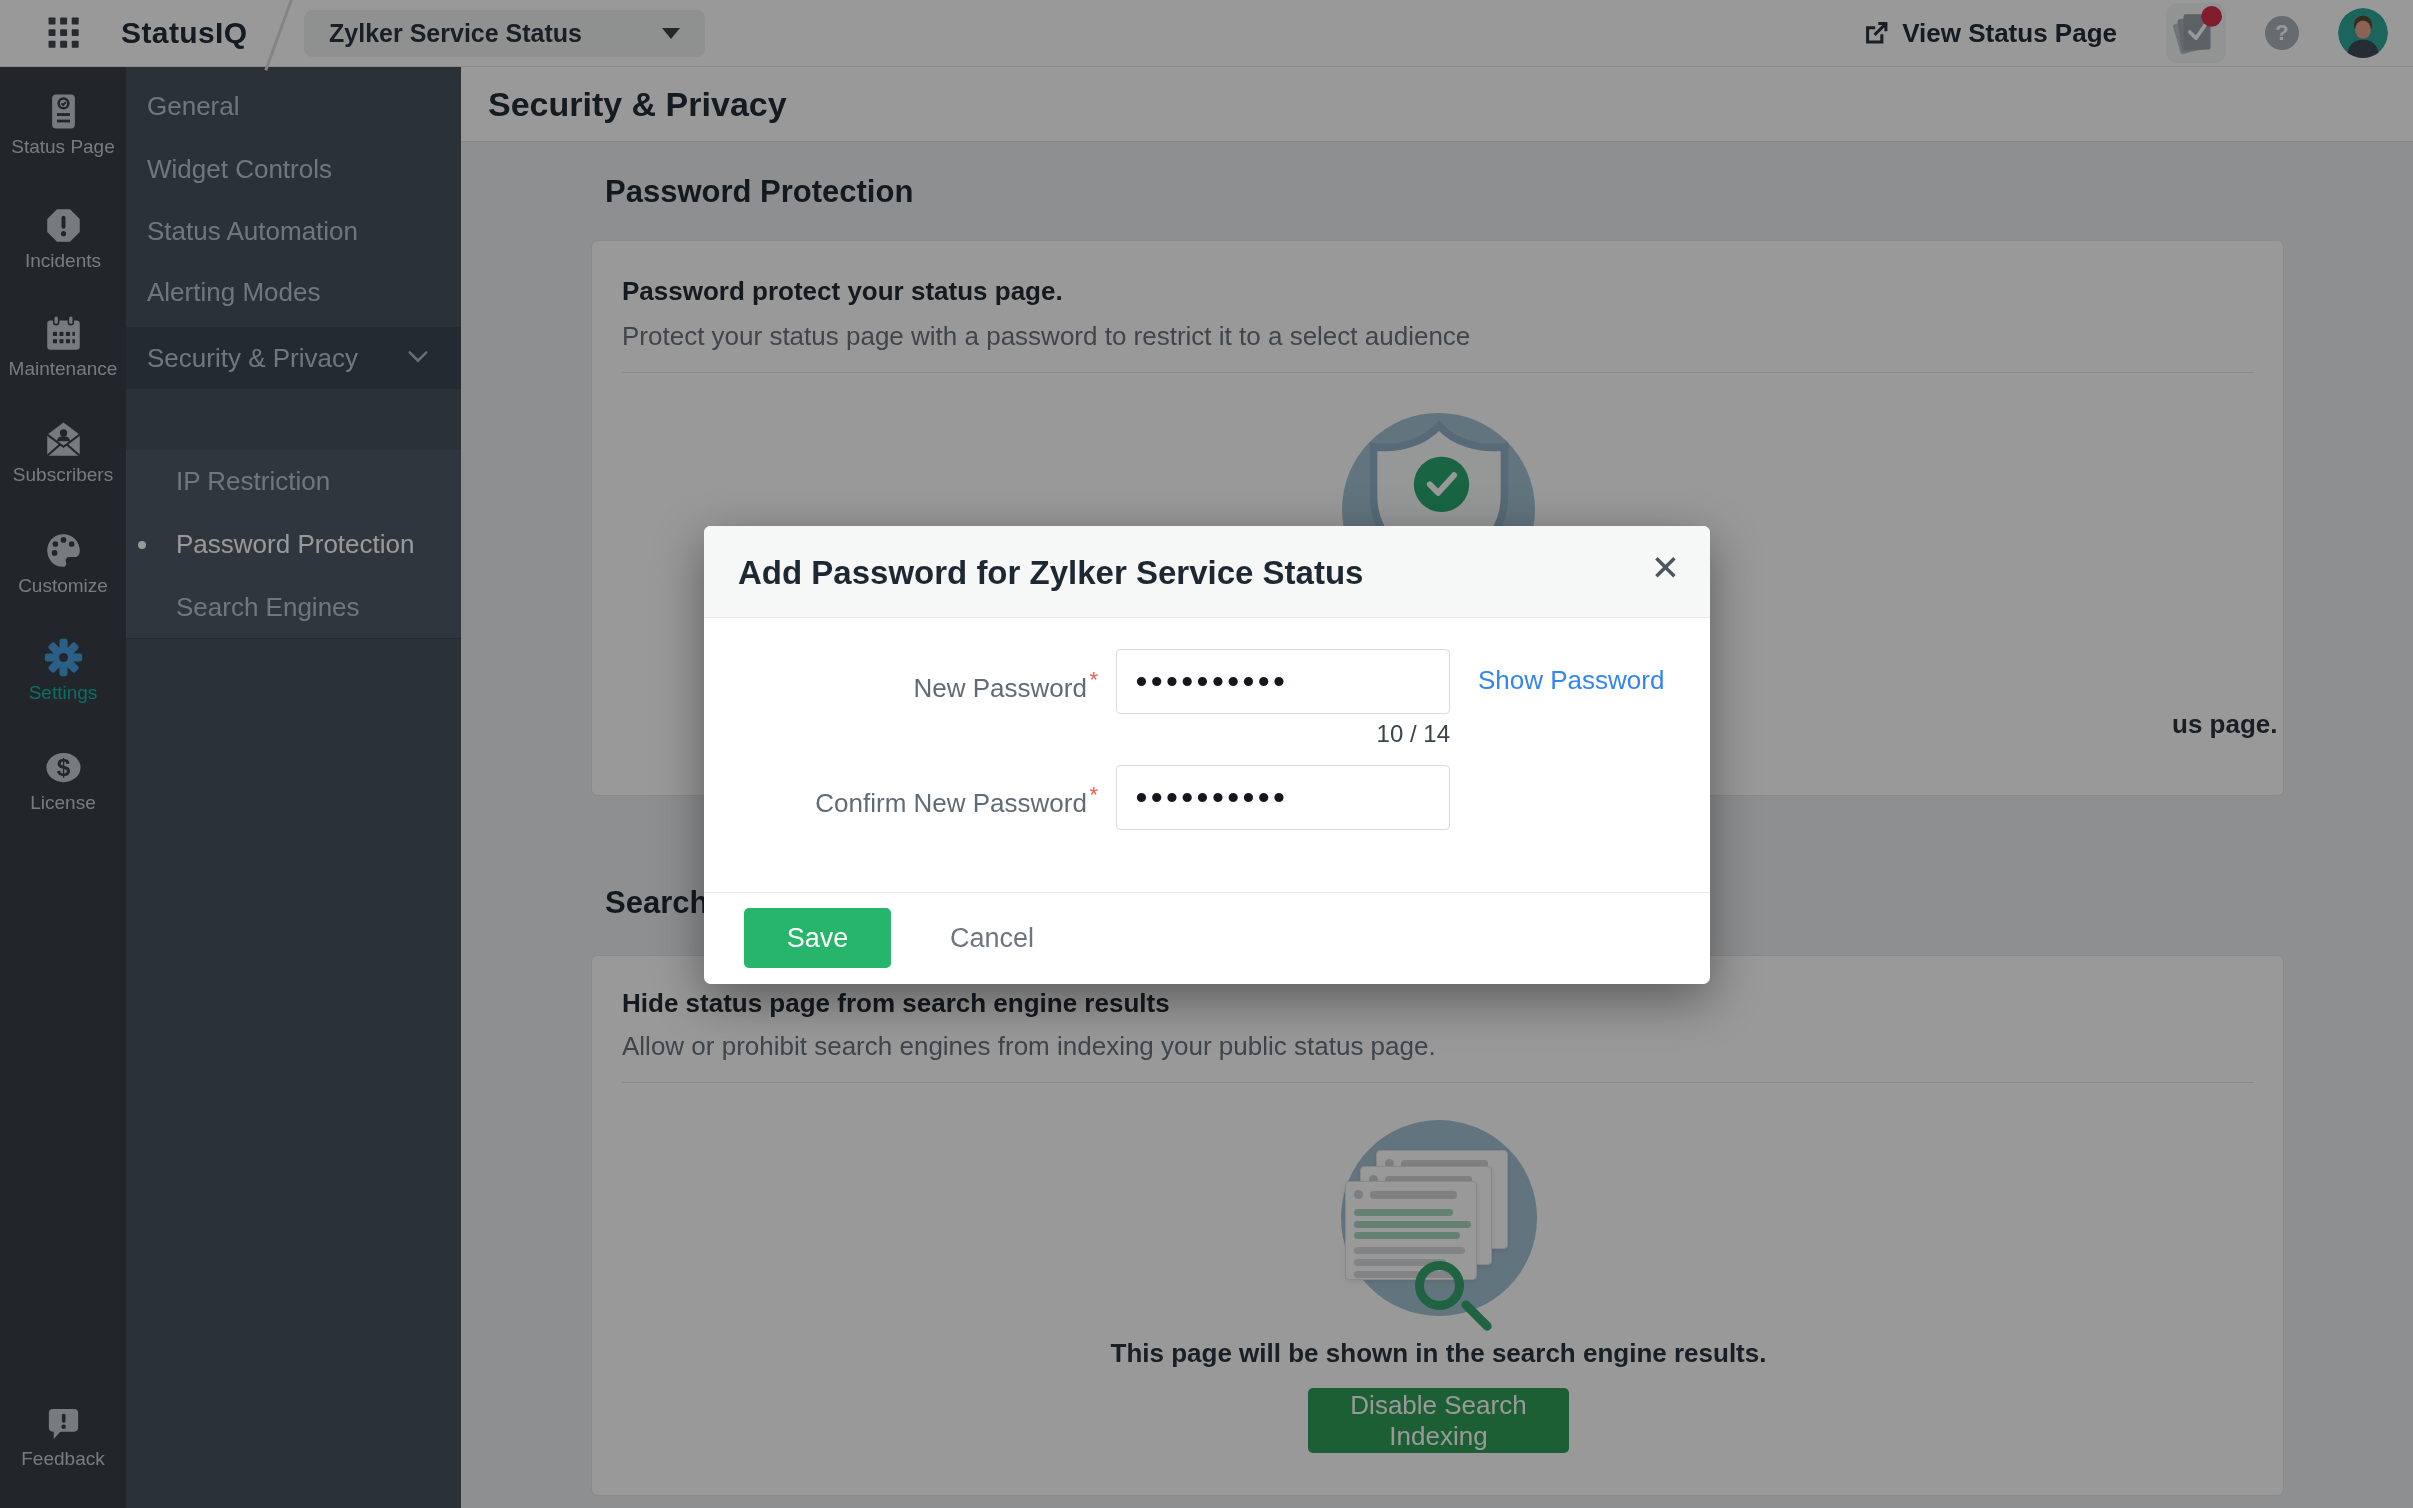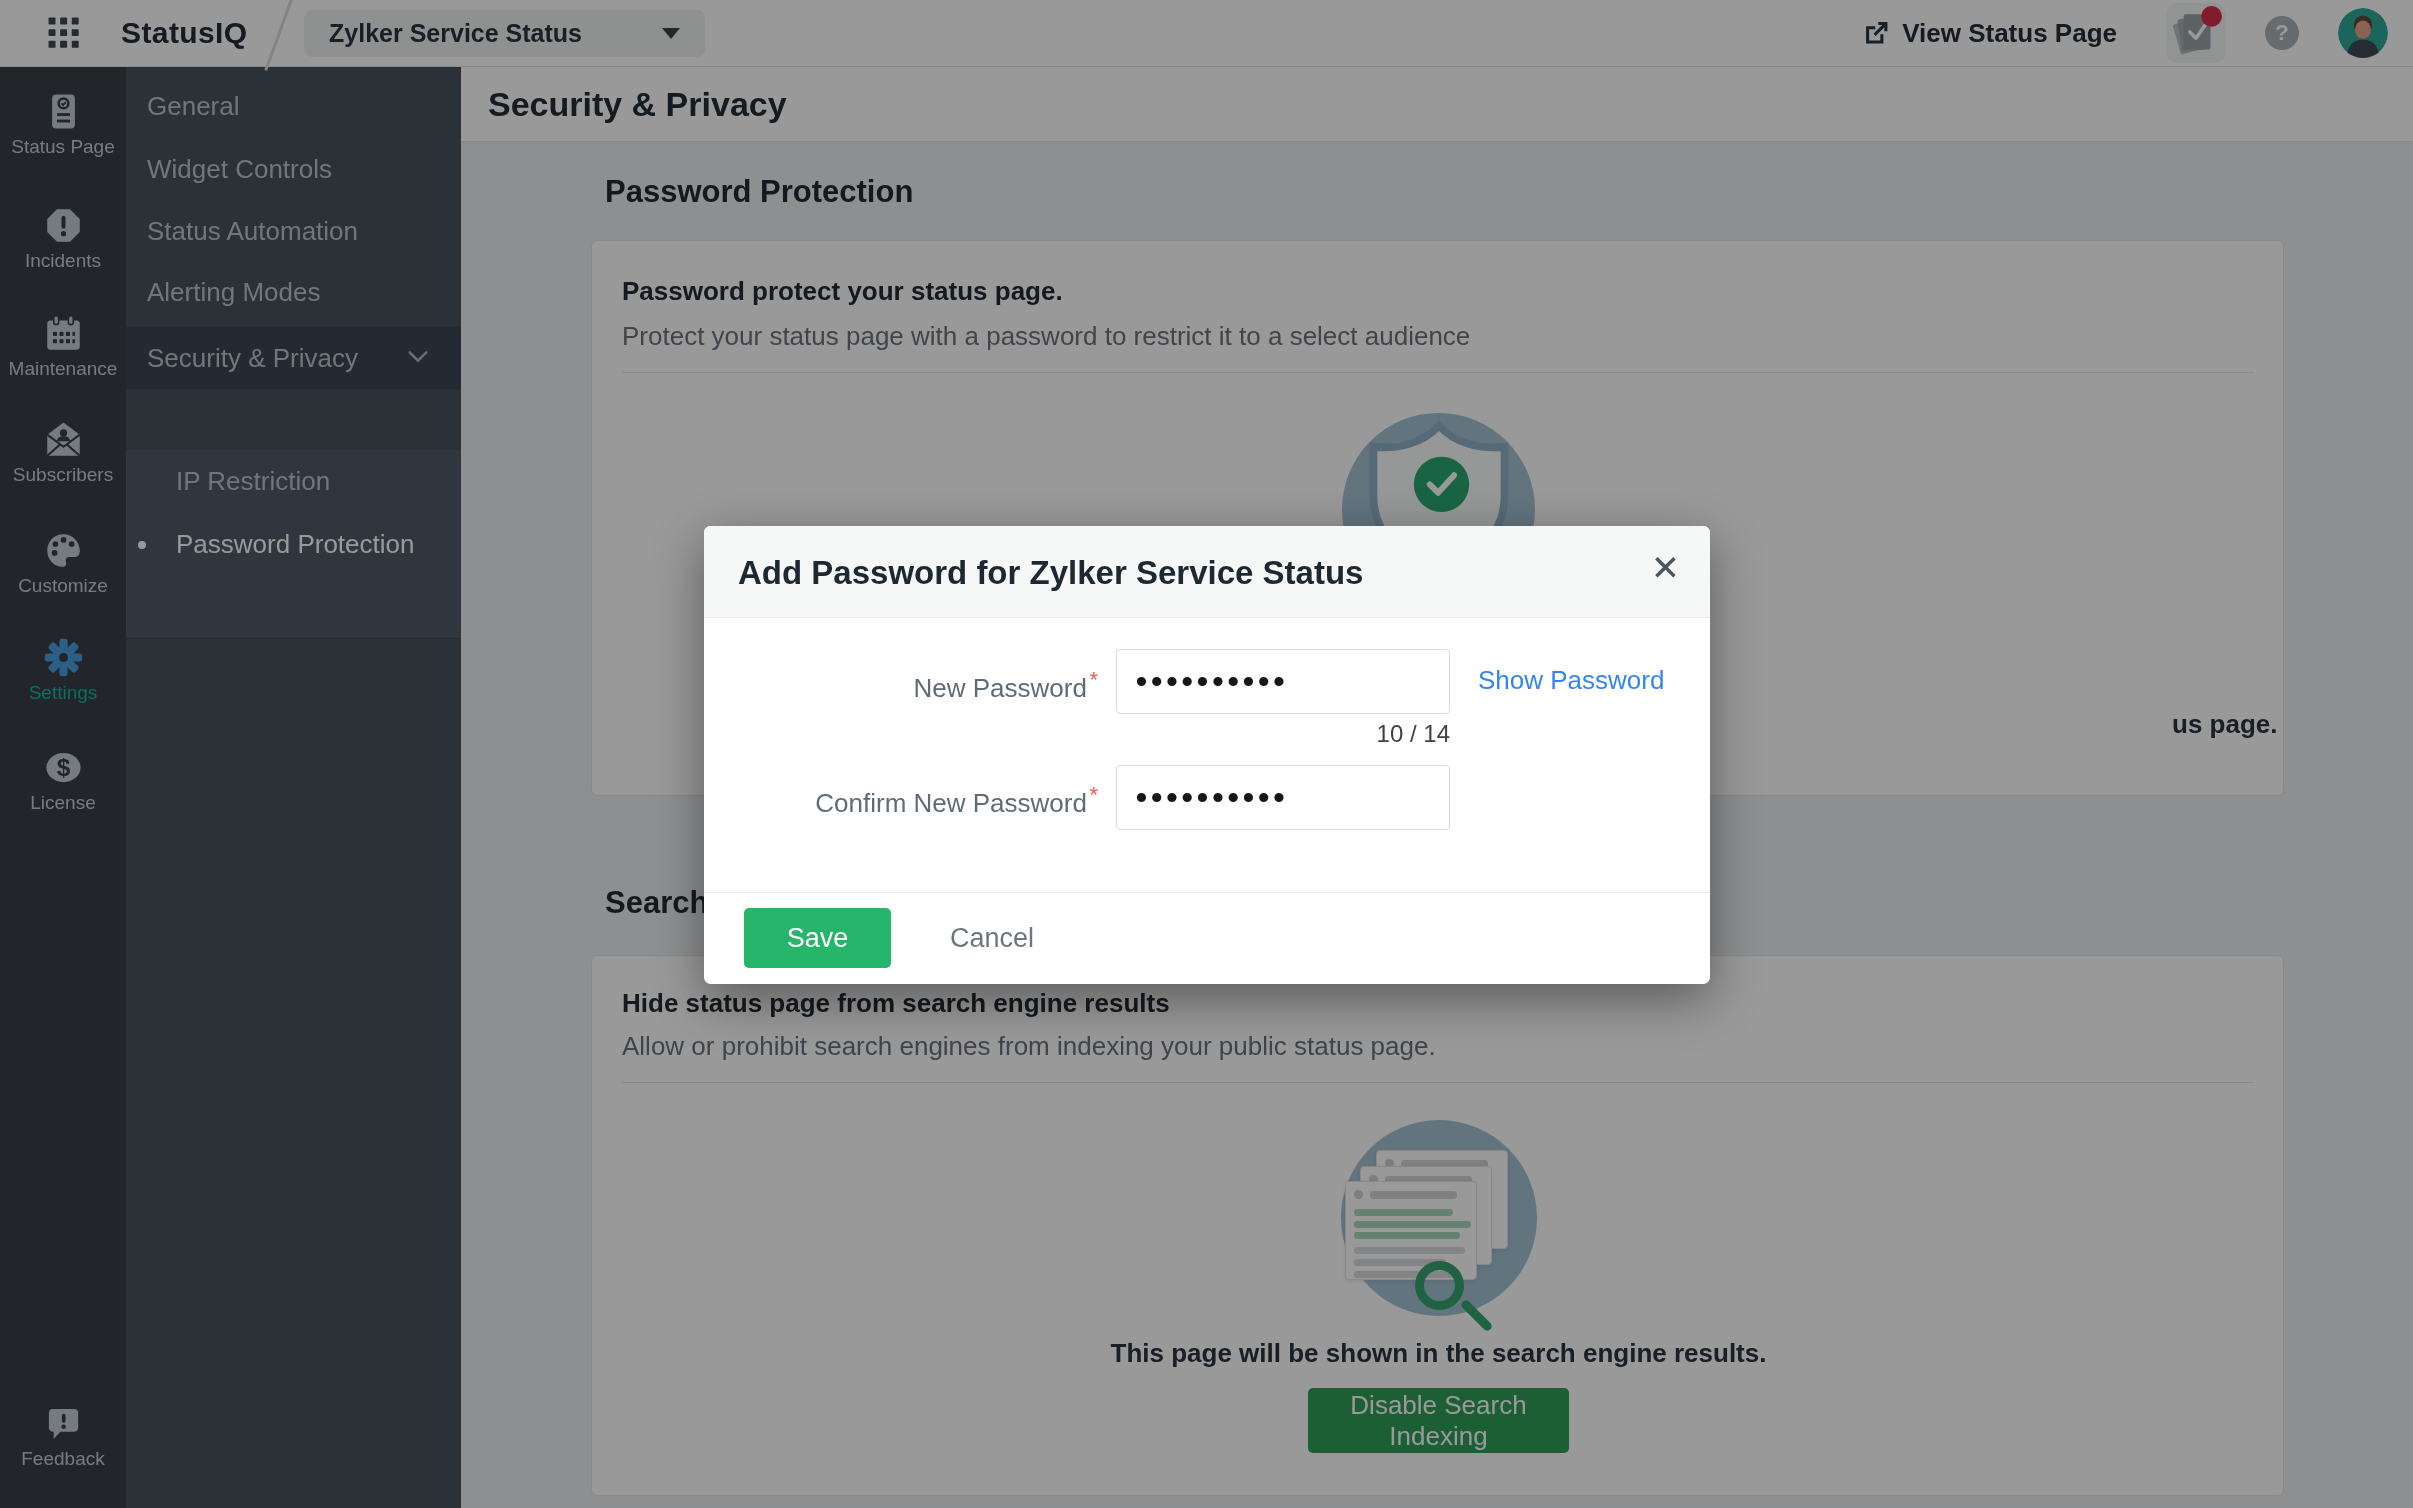--- a/index.html
+++ b/index.html
@@ -261,20 +261,21 @@
       <svg class="chev" width="22" height="15" viewBox="0 0 26 18">
         <polyline points="3,4 13,14 23,4" fill="none" stroke="#aeb7bf" stroke-width="3" stroke-linecap="round"></polyline>
       </svg>
     </div>
     <div class="submenu">
       <div class="subnav-item" style="top:0px">IP Restriction</div>
       <div class="subnav-item active" style="top:63px">
         <span class="active-dot"></span>
         <span>Password Protection</span>
       </div>
+      <div class="subnav-item" style="top:126px">Search Engines</div>
     </div>
   </div>
 
   <div class="content">
     <div class="content-header">
       <div class="page-title">Security &amp; Privacy</div>
     </div>
 
     <div class="section-title" style="left:144px; top:107px">Password Protection</div>
 

